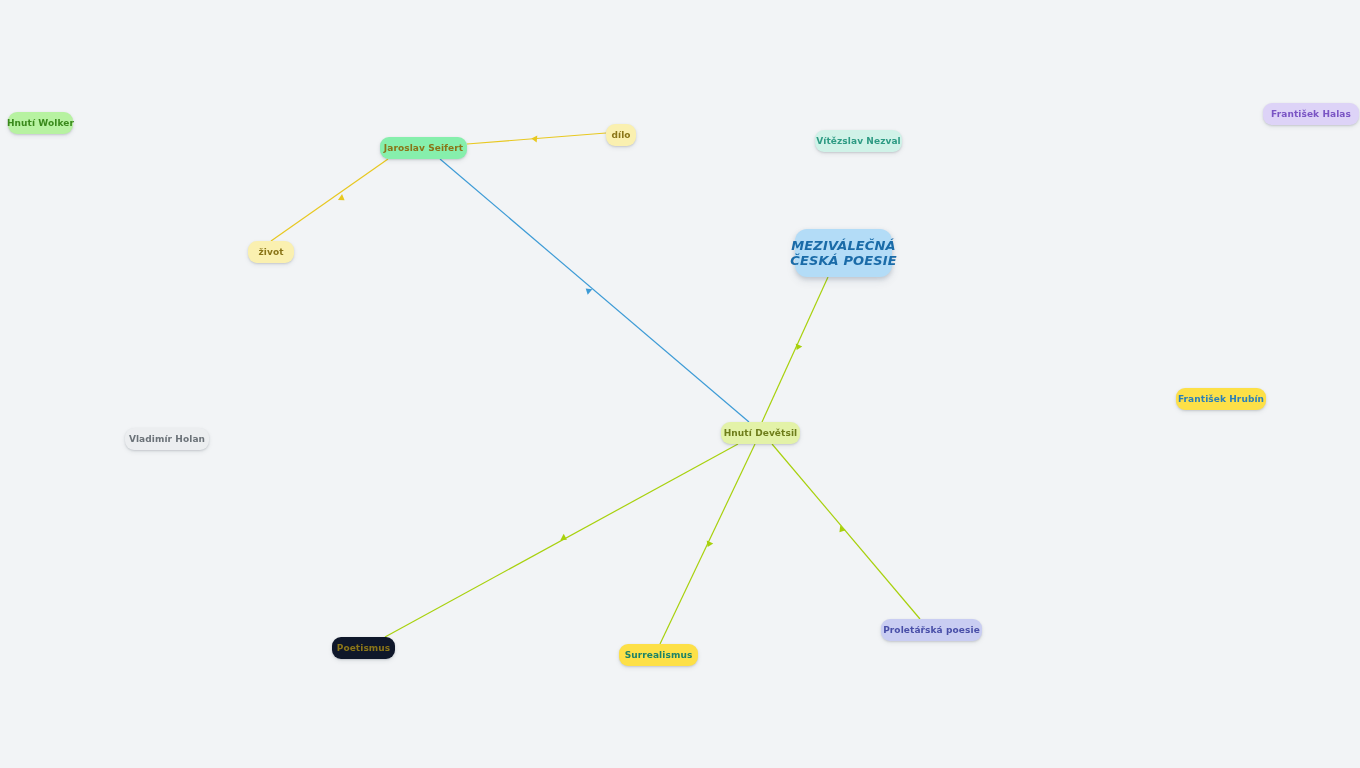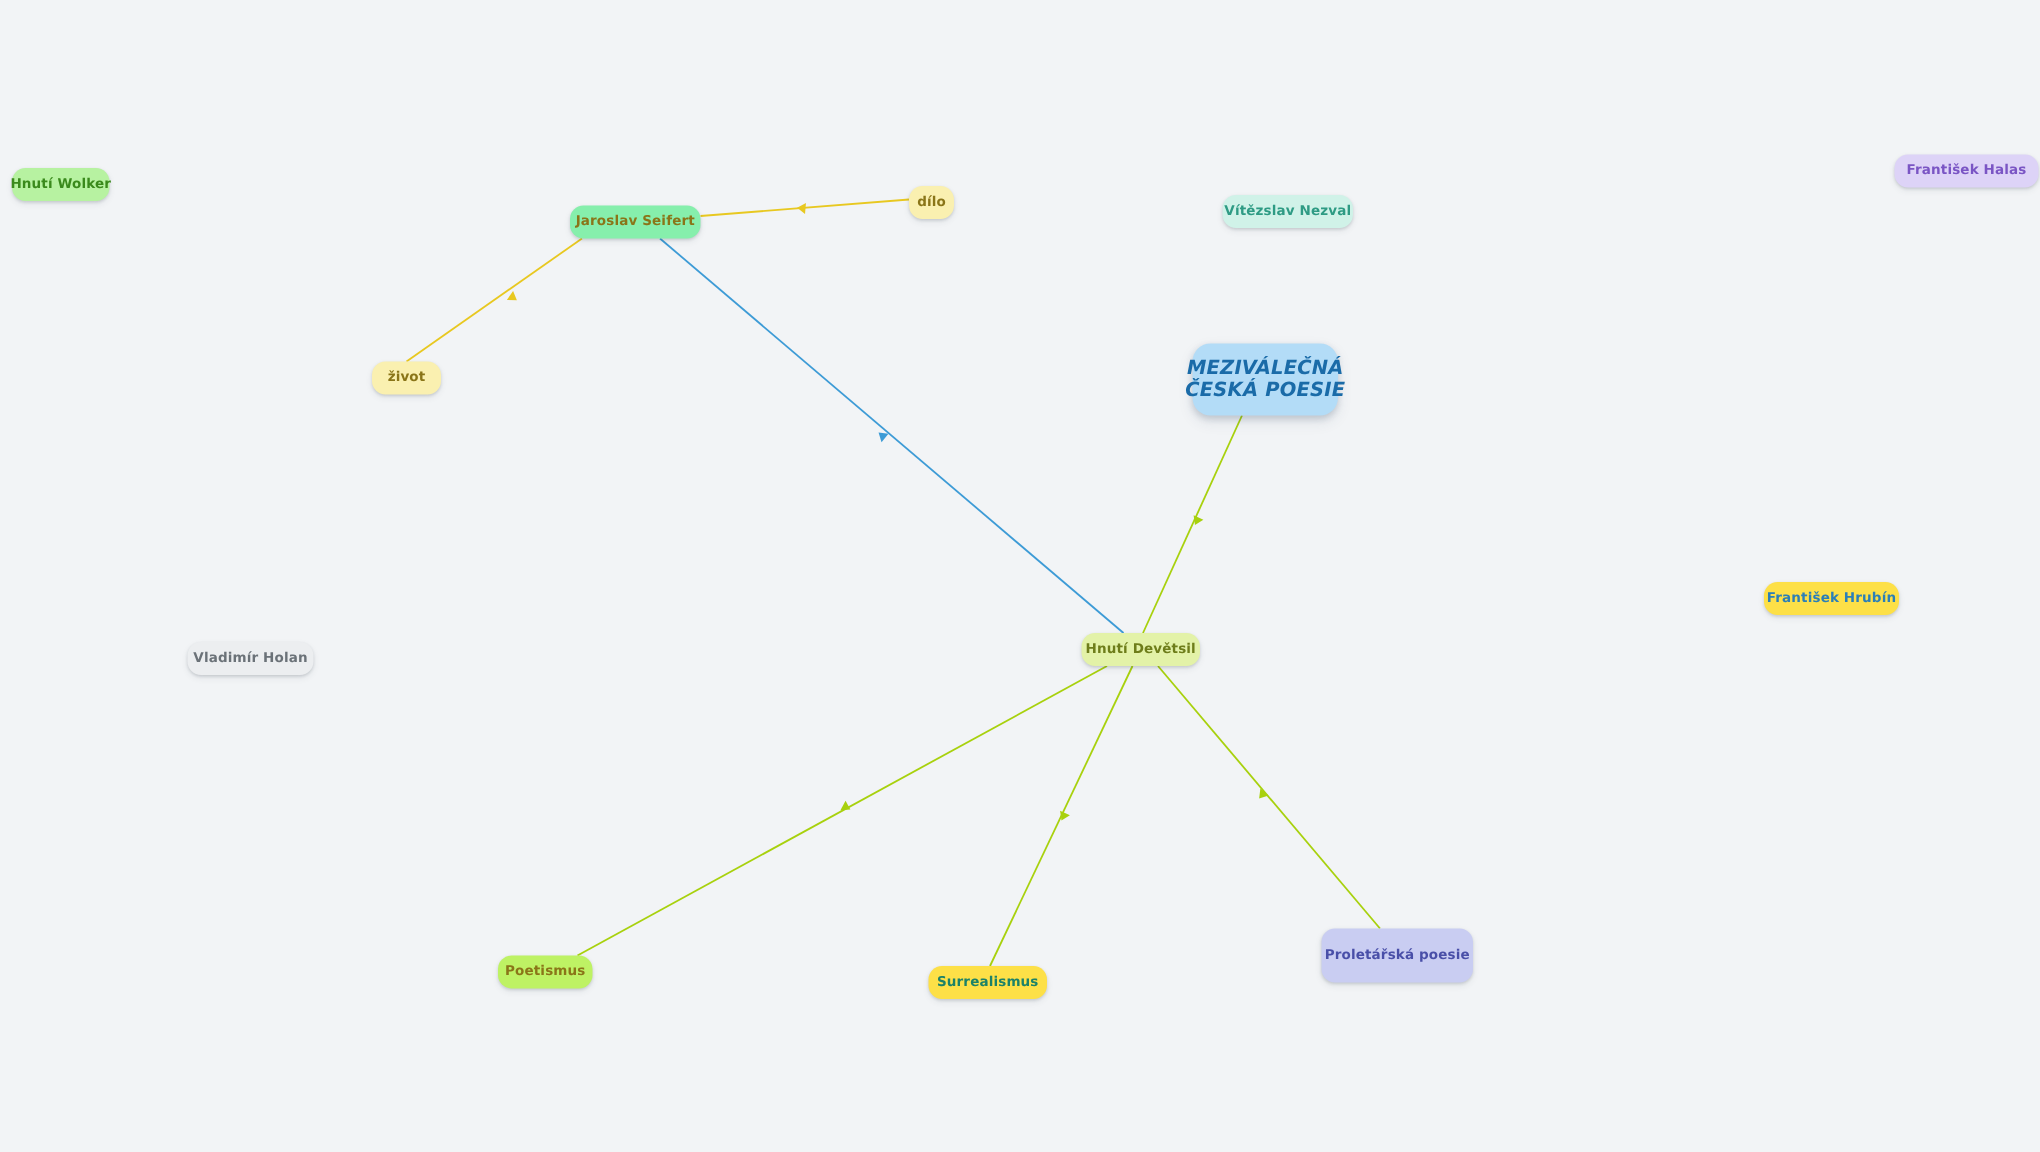--- a/index.html
+++ b/index.html
@@ -82,21 +82,21 @@
         <line x1="772" y1="444" x2="920" y2="619" stroke="#a8d10d" stroke-width="1.2"></line>
         <path d="M 0 -3.6 L 5.6 0 L 0 3.6 Z" fill="#a8d10d" transform="translate(843,528) rotate(130)"></path>
       </g>
     </svg>
 <div class="node central" style="left: 795px; top: 229px; width: 97px; height: 48px; background: rgb(179, 220, 247); color: rgb(26, 107, 168); font-size: 13px;">MEZIVÁLEČNÁ
 ČESKÁ POESIE</div>
     <div class="node" style="left: 380px; top: 137px; width: 87px; height: 22px; background: #86efac; color: rgb(138, 117, 24); font-size: 9px;">Jaroslav Seifert</div>
     <div class="node" style="left: 606px; top: 124px; width: 30px; height: 22px; background: rgb(250, 240, 176); color: rgb(138, 117, 24); font-size: 9px;">dílo</div>
     <div class="node" style="left: 248px; top: 241px; width: 46px; height: 22px; background: rgb(250, 240, 176); color: rgb(138, 117, 24); font-size: 9px;">život</div>
     <div class="node" style="left: 721px; top: 422px; width: 79px; height: 22px; background: rgb(227, 242, 168); color: rgb(110, 125, 26); font-size: 9px; text-align: center;">Hnutí Devětsil</div>
-    <div class="node" style="left: 332px; top: 637px; width: 63px; height: 22px; background: #bef264; color: rgb(138, 117, 24); font-size: 9px;">Poetismus</div>
+    <div class="node" style="left: 332px; top: 637px; width: 63px; height: 22px; background: #0f172a; color: rgb(138, 117, 24); font-size: 9px;">Poetismus</div>
     <div class="node" style="left: 619px; top: 644px; width: 79px; height: 22px; background: #fde047; color: rgb(28, 130, 104); font-size: 9px;">Surrealismus</div>
-    <div class="node" style="left: 881px; top: 619px; width: 101px; height: 36px; background: rgb(201, 205, 242); color: rgb(73, 79, 168); font-size: 9px;">Proletářská poesie</div>
+    <div class="node" style="left: 881px; top: 619px; width: 101px; height: 22px; background: rgb(201, 205, 242); color: rgb(73, 79, 168); font-size: 9px;">Proletářská poesie</div>
     <div class="node" style="left: 8px; top: 112px; width: 65px; height: 22px; background: rgb(183, 242, 161); color: rgb(58, 138, 28); font-size: 9px;">Hnutí Wolker</div>
     <div class="node" style="left: 815px; top: 102px; width: 87px; height: 22px; background: rgb(208, 242, 232); color: rgb(46, 155, 132); font-size: 9px; margin-top: 28px;">Vítězslav Nezval</div>
     <div class="node" style="left: 1263px; top: 103px; width: 96px; height: 22px; background: rgb(221, 211, 247); color: rgb(122, 85, 196); font-size: 9px;">František Halas</div>
     <div class="node" style="left: 1176px; top: 388px; width: 90px; height: 22px; background: #fde047; color: rgb(43, 127, 184); font-size: 9px;">František Hrubín</div>
     <div class="node" style="left: 125px; top: 428px; width: 84px; height: 22px; background: rgb(236, 238, 240); color: rgb(107, 114, 120); font-size: 9px;">Vladimír Holan</div>
   </div>
 
 </body></html>

